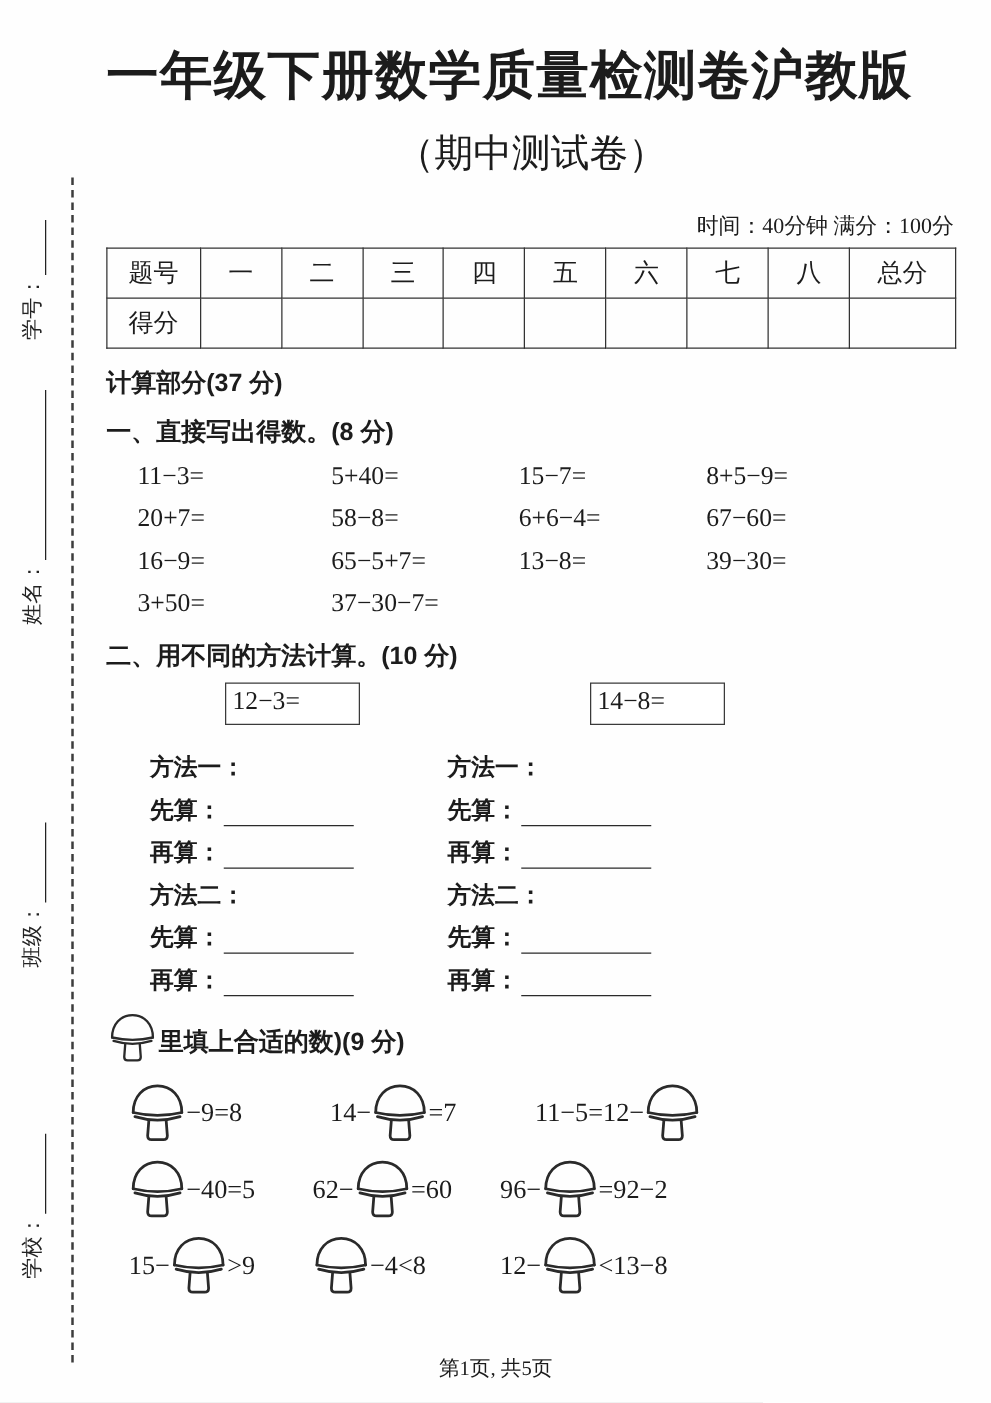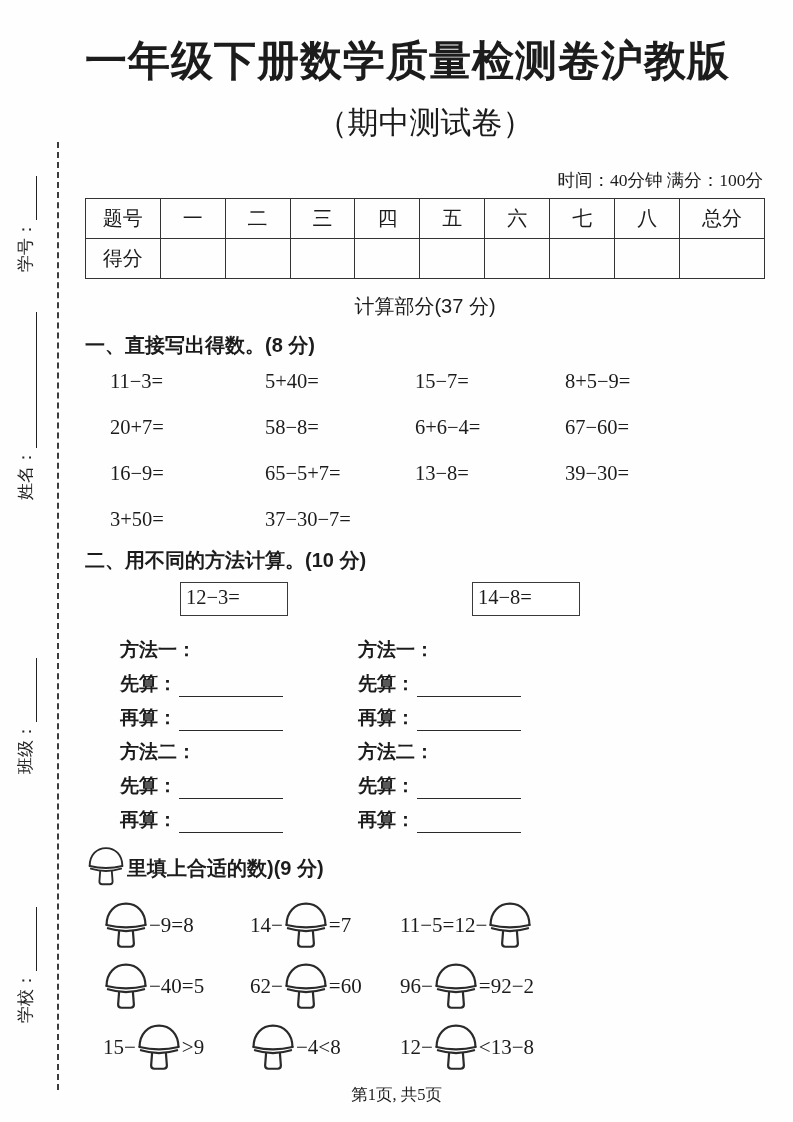--- a/index.html
+++ b/index.html
@@ -33,32 +33,32 @@
   .info { margin-top:24px; text-align:right; font-size:17.5px; padding-right:2px; }
   
   table.score { margin-top:6px; width:100%; border-collapse:collapse; table-layout:fixed; }
   table.score td {
     border:1.6px solid #333; height:40px; text-align:center;
     font-size:20px; vertical-align:middle;
   }
   table.score td.first { width:11%; }
   table.score td.last { width:12.5%; }
   .part-title {
-    margin-top:14px; text-align:center; font-size:20px; font-weight:400;
+    margin-top:14px; font-size:20px; font-weight:700;
     font-family:"Liberation Sans","DejaVu Sans",sans-serif;
   }
   .sec-heading {
     font-size:20px; font-weight:700;
     font-family:"Liberation Sans","DejaVu Sans",sans-serif;
   }
   .h1 { margin-top:12px; }
   
   .s1-grid {
     margin-top:9px; padding-left:25px; display:grid;
-    grid-template-columns:155px 150px 150px 1fr; row-gap:20px;
+    grid-template-columns:155px 150px 150px 1fr; row-gap:8px;
     font-size:20.5px; line-height:26px;
   }
   
   .h2 { margin-top:15px; }
   .box-row { margin-top:8px; display:flex; }
   .qbox {
     border:1.7px solid #3a3a3a; width:108px; height:34px;
     font-size:20.5px; padding:3px 5px; background:#fff;
   }
   .qbox.b1 { margin-left:95px; }
@@ -69,21 +69,21 @@
   .m-line { height:34px; display:flex; align-items:flex-end; font-weight:600; }
   .m-fill { display:inline-block; width:104px; border-bottom:1.7px solid #2a2a2a; height:1.05em; margin-left:2px; }
   
   .h3 { margin-top:12px; display:flex; align-items:center; }
   .h3 svg { margin:0 2px; }
   .mush-rows { }
   .mush-row {
     display:grid; grid-template-columns:147px 150px 1fr; padding-left:18px;
     align-items:center; font-size:21px;
   }
-  .mush-row.r1 { margin-top:8px; }
+  .mush-row.r1 { margin-top:8px;gap:14px; }
   .mush-row.r2 { margin-top:11px; }
   .mush-row.r3 { margin-top:11px; }
   .mush-cell { display:flex; align-items:center; white-space:nowrap; }
   .mush-svg { flex:none; }
   .footer { position:absolute; left:0; right:0; bottom:16px; text-align:center; font-size:16.5px; }
 </style>
 </head>
 <body>
 
 <div class="page">

